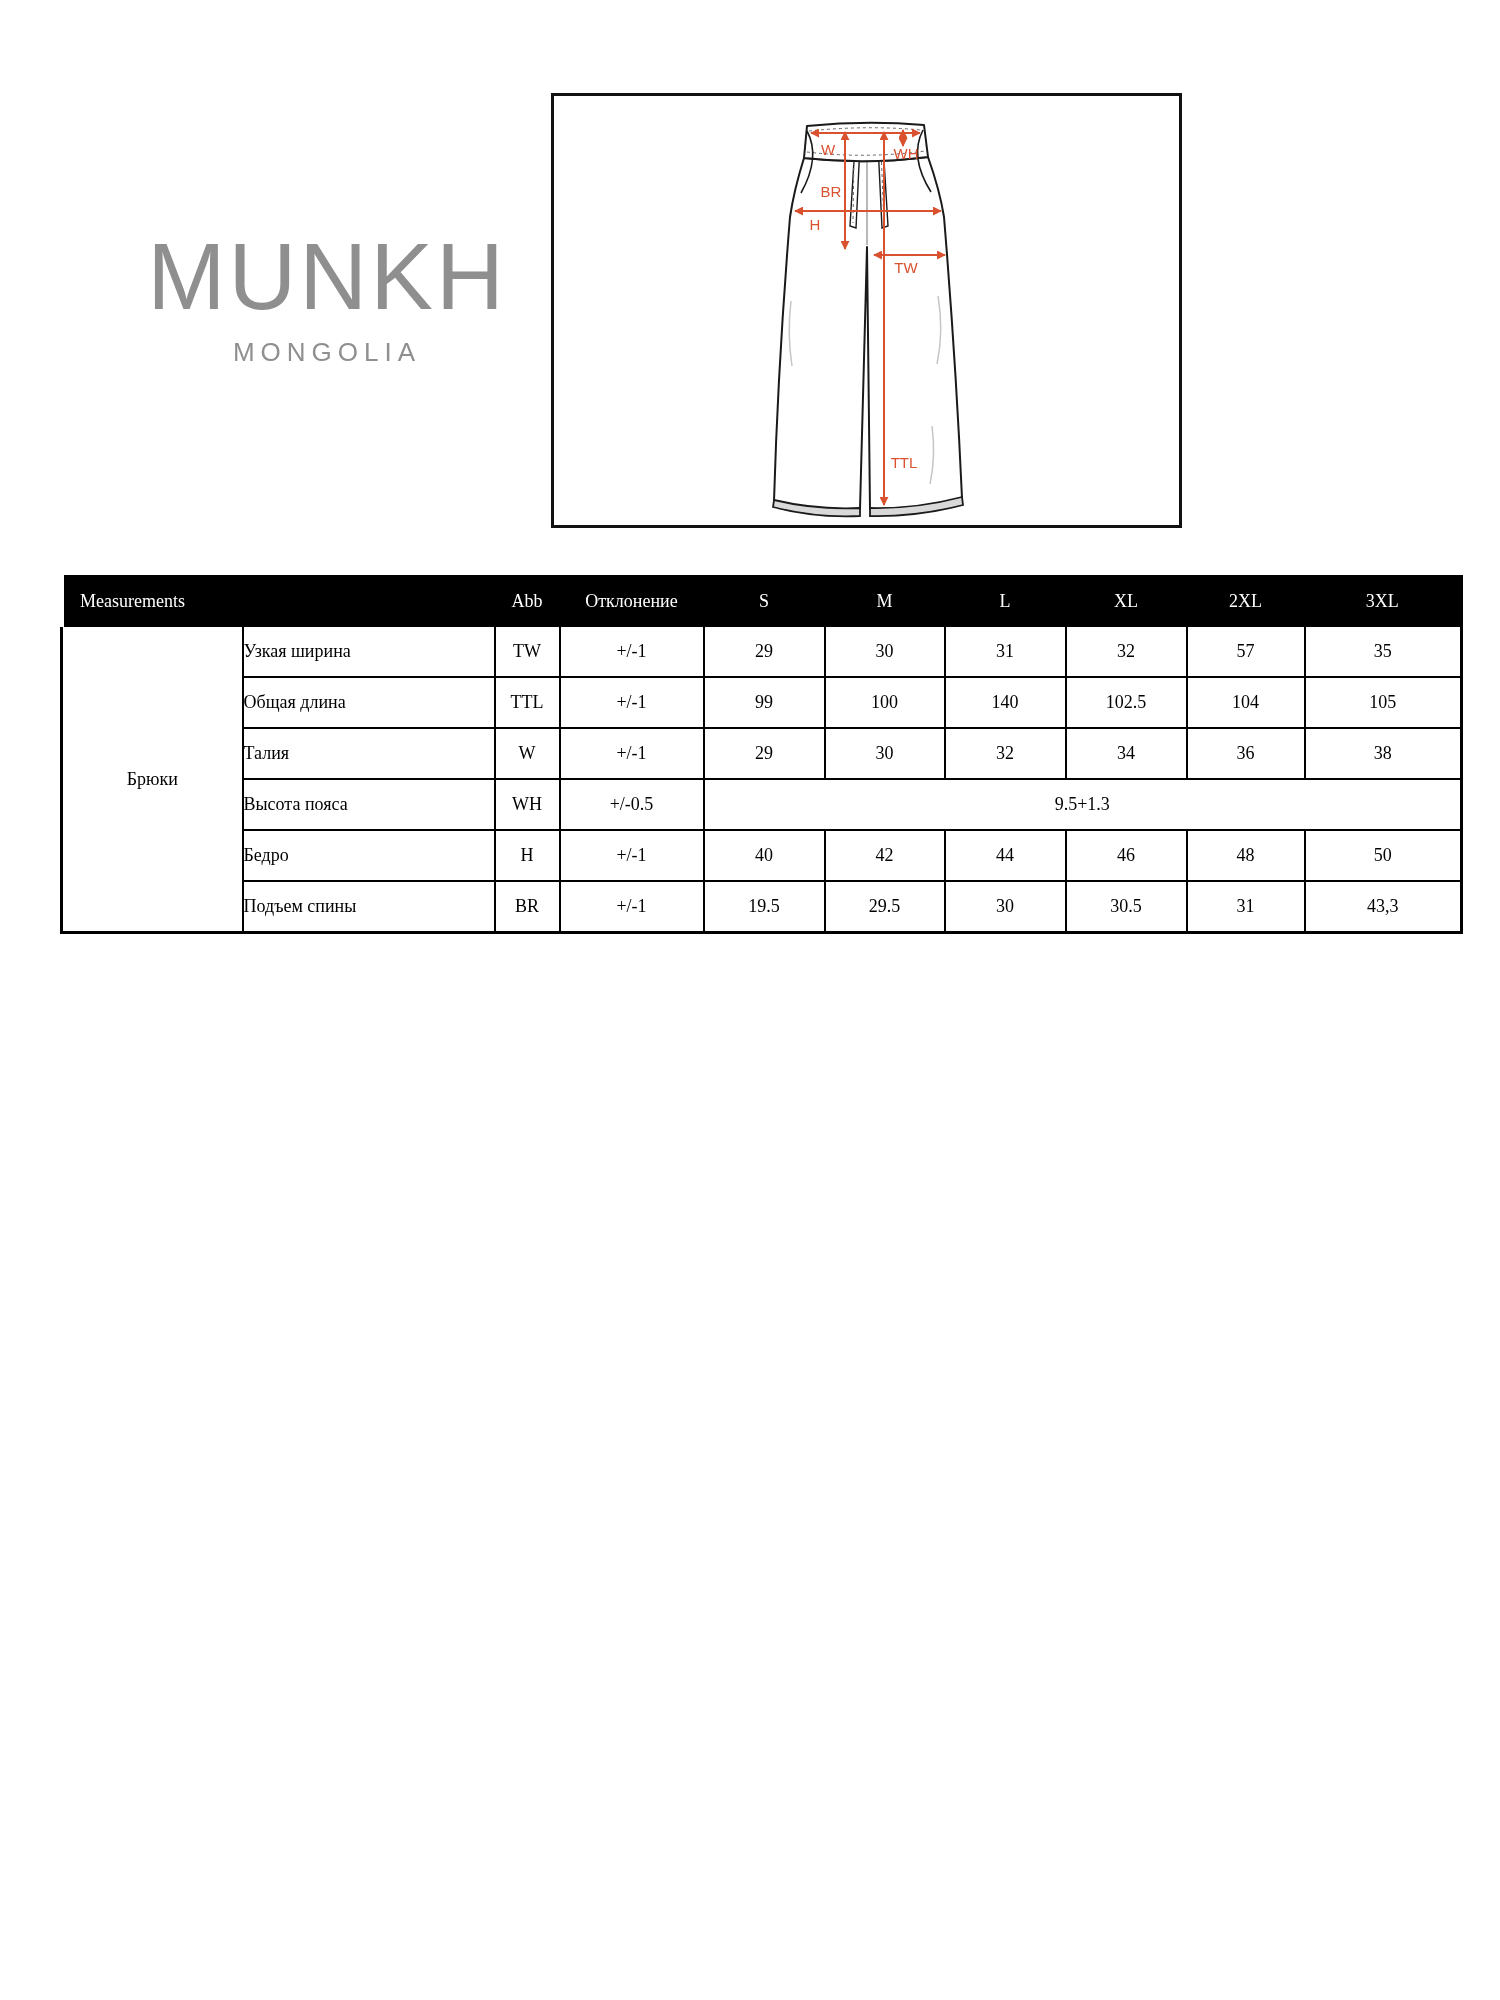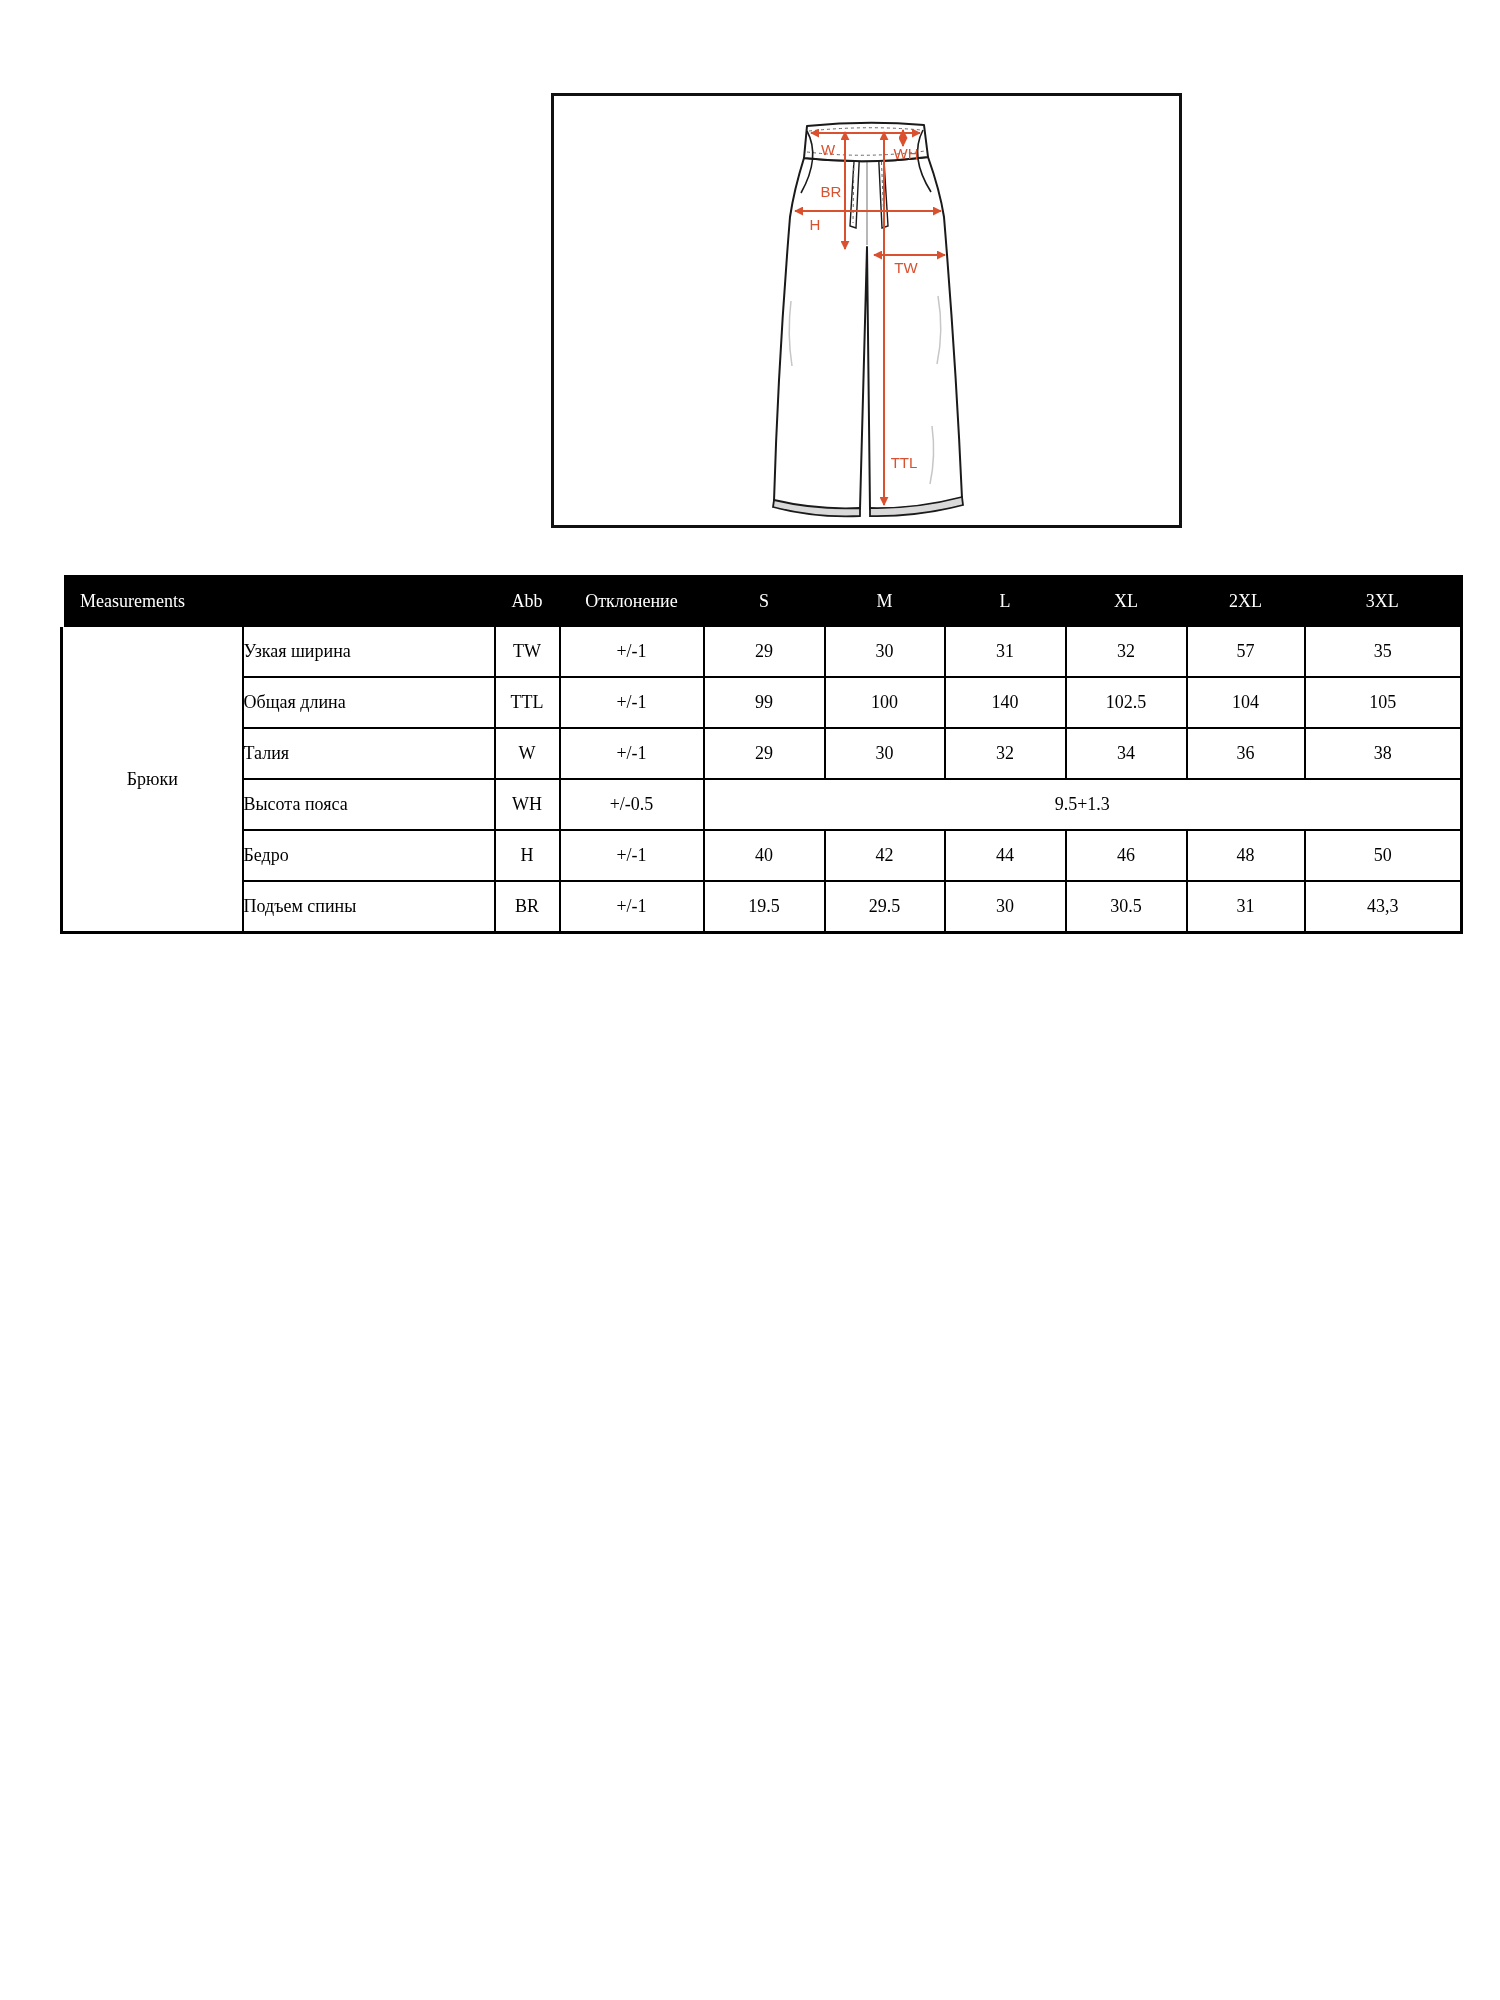--- a/index.html
+++ b/index.html
@@ -48,20 +48,22 @@
   }
   .size-table td.name{text-align:left;}
   .size-table td.group{text-align:center;}
 </style>
 </head>
 <body>
 
 <div class="page">
 
   <div class="logo">
+    <div class="logo-brand">MUNKH</div>
+    <div class="logo-sub">MONGOLIA</div>
   </div>
 
   <div class="diagram-box">
     <svg viewBox="0 0 625 429">
       <defs>
         <marker id="ah" viewBox="0 0 10 10" refX="9" refY="5" markerWidth="9" markerHeight="9" markerUnits="userSpaceOnUse" orient="auto-start-reverse">
           <path class="ah" d="M0 0 L10 5 L0 10 Z"></path>
         </marker>
       </defs>
 

